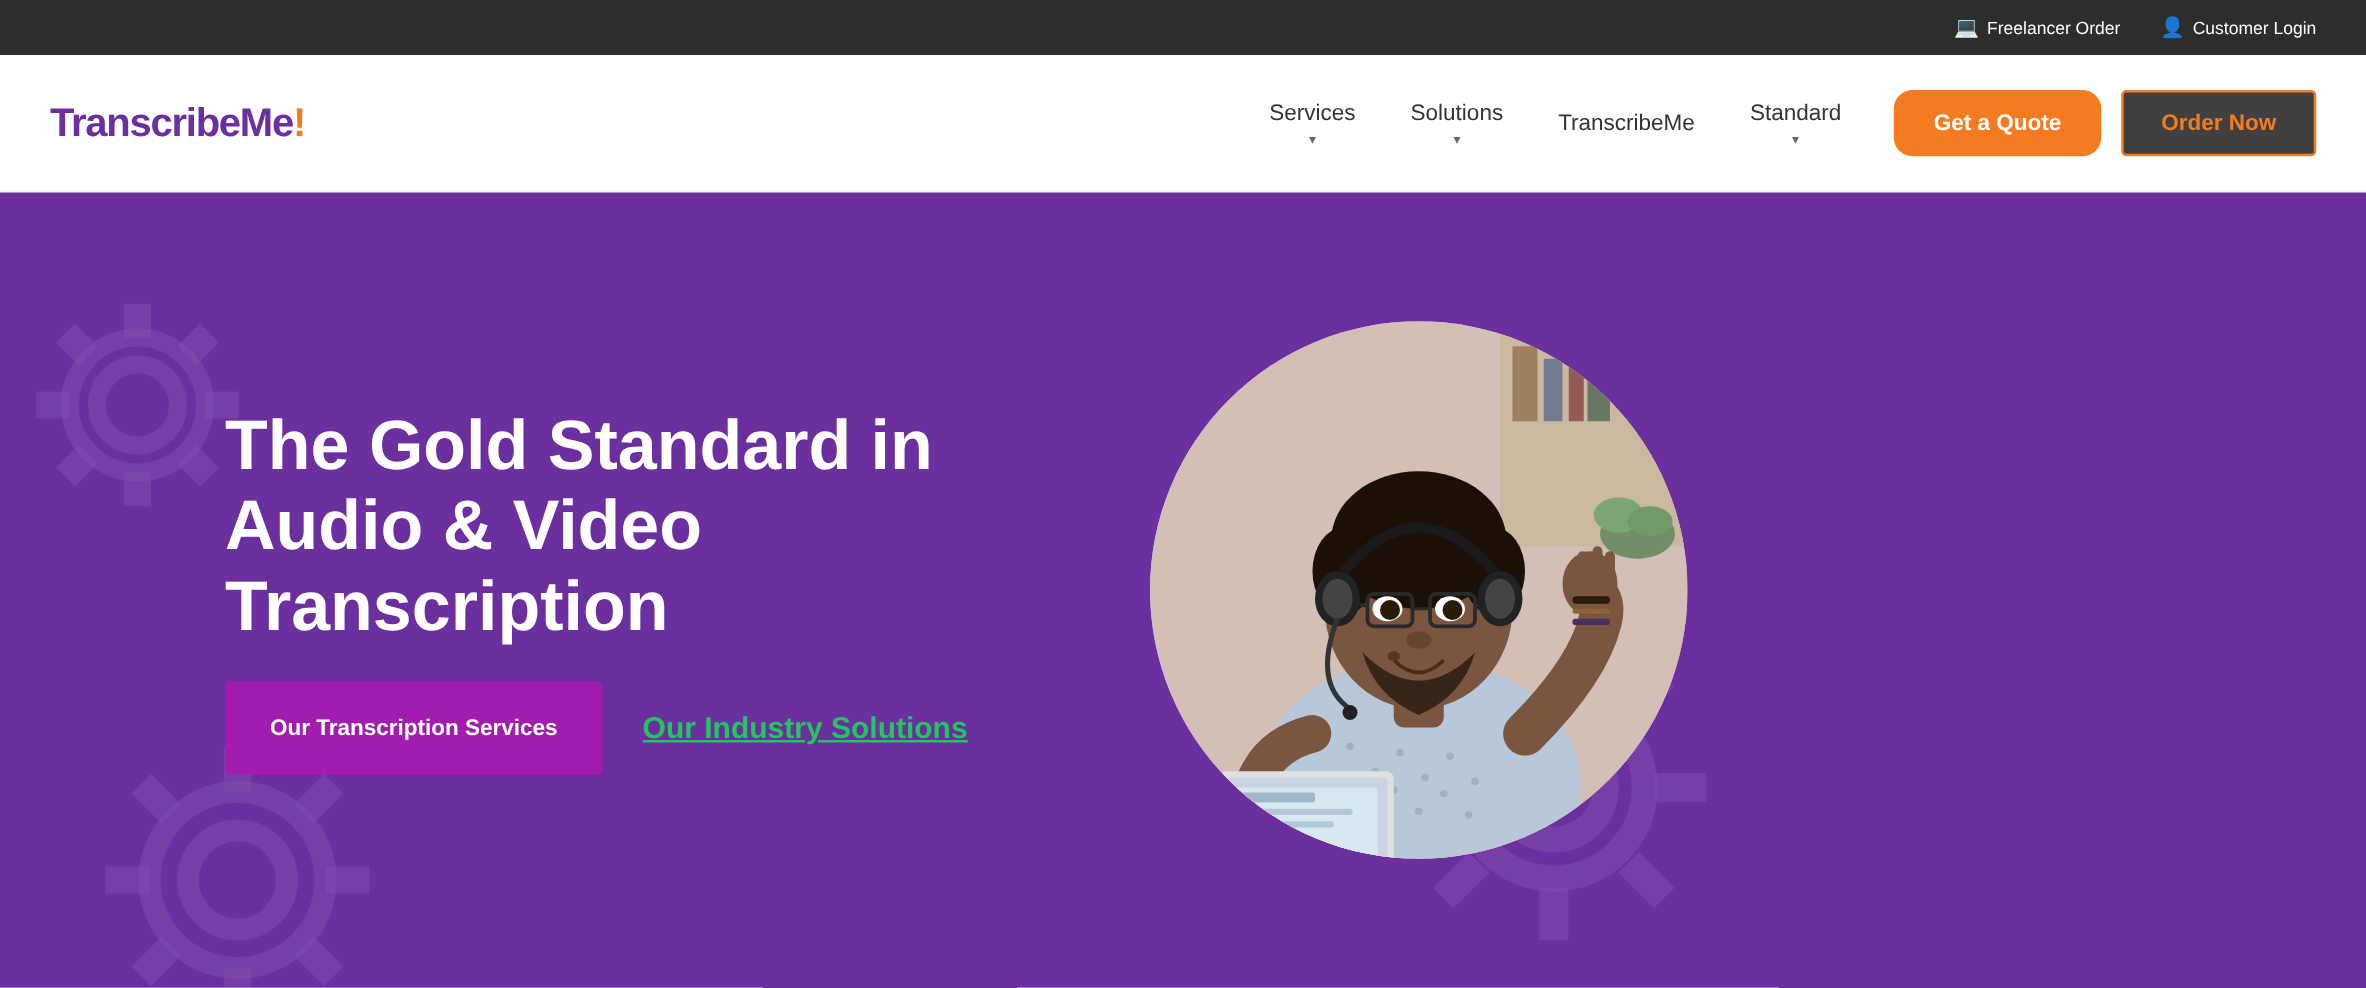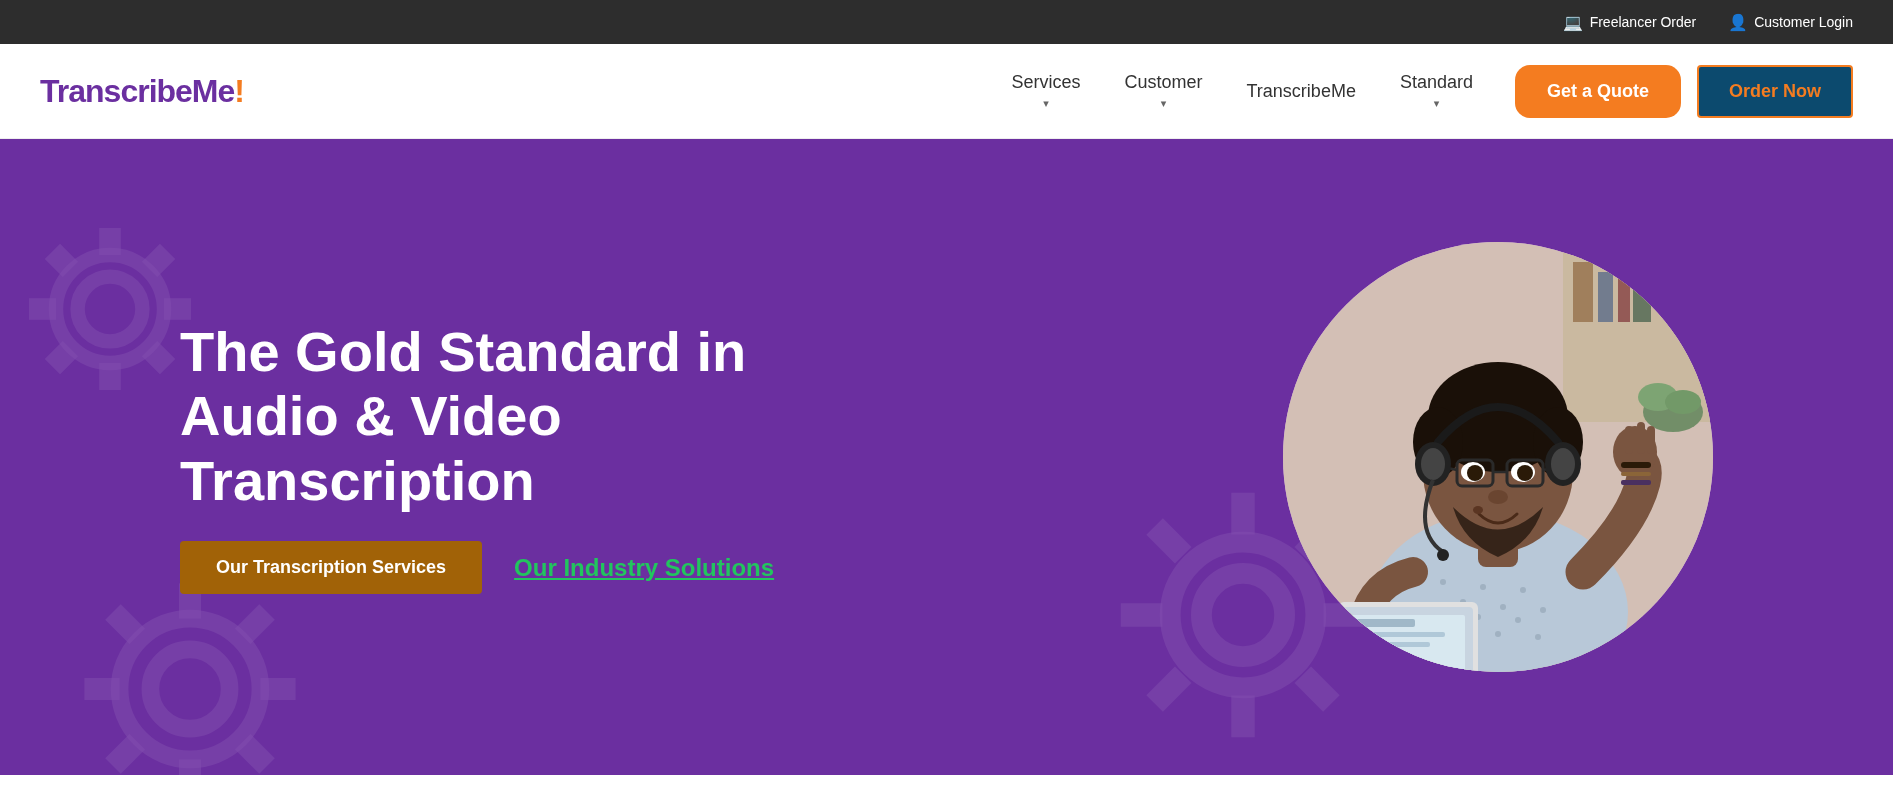--- a/index.html
+++ b/index.html
@@ -24,21 +24,21 @@
       gap: 6px;
       cursor: pointer;
     }
     .top-bar-icon {
       font-size: 16px;
     }
 
     
     .header {
       background: #fff;
-      height: 95px;
+      height: 110px;
       display: flex;
       align-items: center;
       padding: 0 40px;
       border-bottom: 1px solid #eee;
     }
     .logo-container {
       display: flex;
       align-items: center;
       margin-right: auto;
     }
@@ -81,42 +81,41 @@
       border: none;
       padding: 16px 32px;
       font-size: 18px;
       font-weight: 700;
       border-radius: 15px;
       cursor: pointer;
       margin-left: 16px;
       white-space: nowrap;
     }
     .btn-order-now {
-      background: #0c4a6e;
+      background: #404040;
       color: #f47c20;
       border: 2px solid #f47c20;
       padding: 14px 30px;
       font-size: 18px;
       font-weight: 700;
       border-radius: 4px;
       cursor: pointer;
       margin-left: 8px;
       white-space: nowrap;
     }
 
     
     .hero {
       background: #6b2fa0;
       min-height: 636px;
       display: flex;
       align-items: center;
       position: relative;
       overflow: hidden;
       padding: 60px 180px;
-      justify-content: space-between;
     }
     .hero-bg-gears {
       position: absolute;
       inset: 0;
       pointer-events: none;
     }
     .gear-svg {
       position: absolute;
       opacity: 0.15;
       fill: none;
@@ -142,24 +141,24 @@
       line-height: 1.6;
       margin-bottom: 44px;
       max-width: 520px;
     }
     .hero-buttons {
       display: flex;
       align-items: center;
       gap: 32px;
     }
     .btn-services {
-      background: #a16207;
+      background: #a21caf;
       color: #fff;
       border: none;
-      padding: 16px 36px;
+      padding: 27px 36px;
       font-size: 18px;
       font-weight: 700;
       border-radius: 4px;
       cursor: pointer;
       white-space: nowrap;
     }
     .btn-industry {
       color: #22c55e;
       font-size: 24px;
       font-weight: 700;
@@ -209,21 +208,21 @@
     <span class="logo-text">
       <span class="logo-me">TranscribeMe</span><span class="logo-exclaim">!</span>
     </span>
   </div>
   <nav>
     <div class="nav-item">
       <span>Services</span>
       <span class="chevron-down">▾</span>
     </div>
     <div class="nav-item">
-      <span>Customer</span>
+      <span>Solutions</span>
       <span class="chevron-down">▾</span>
     </div>
     <div class="nav-item">
       <span>TranscribeMe</span>
     </div>
     <div class="nav-item">
       <span>Standard</span>
       <span class="chevron-down">▾</span>
     </div>
     <button class="btn-get-quote">Get a Quote</button>

